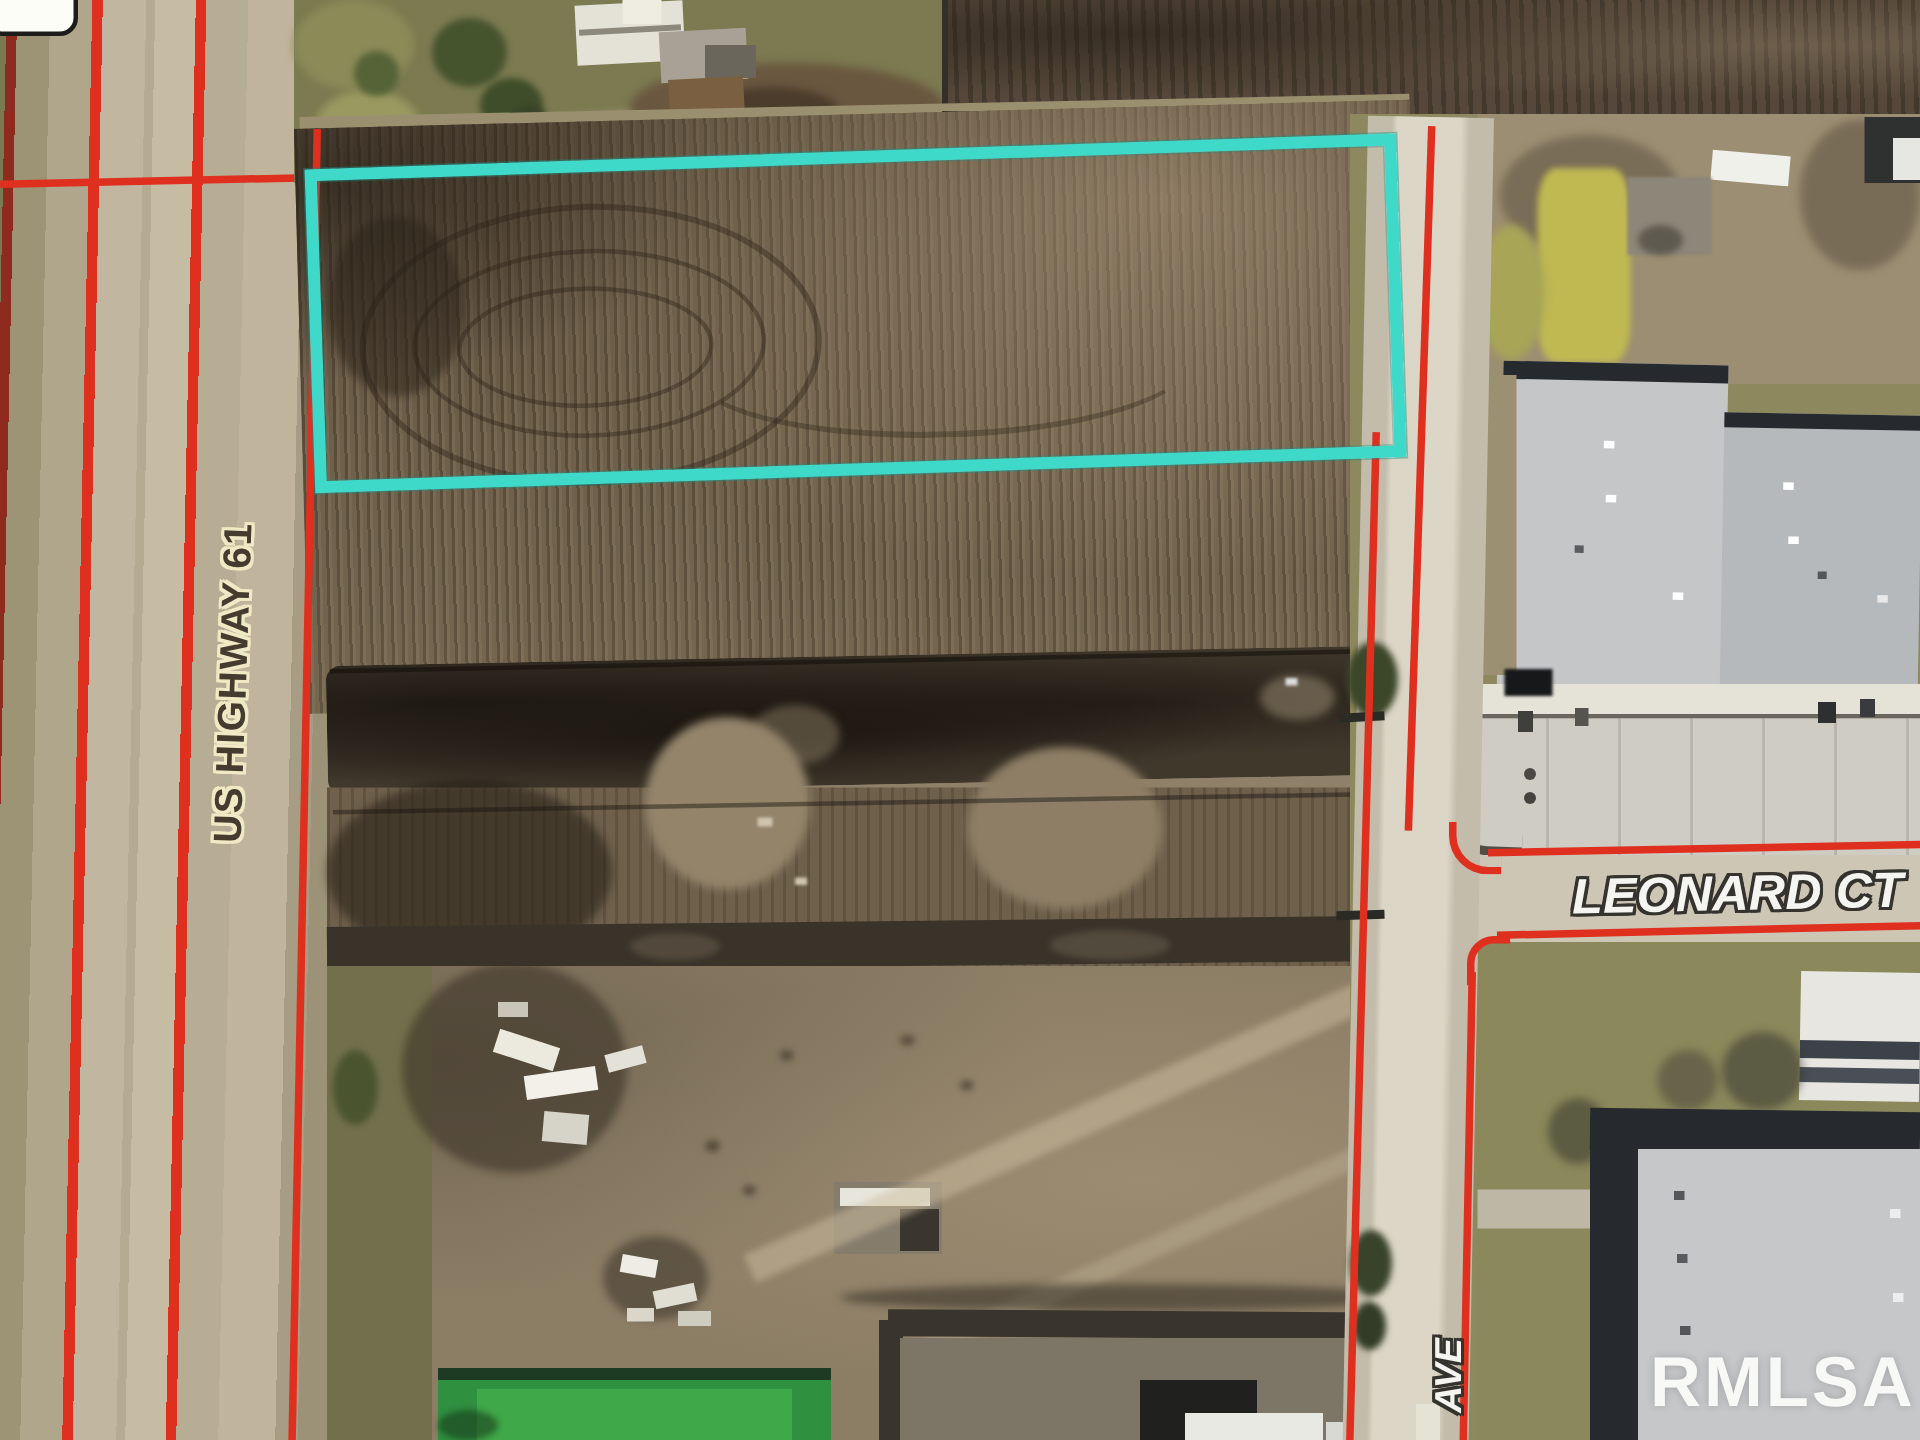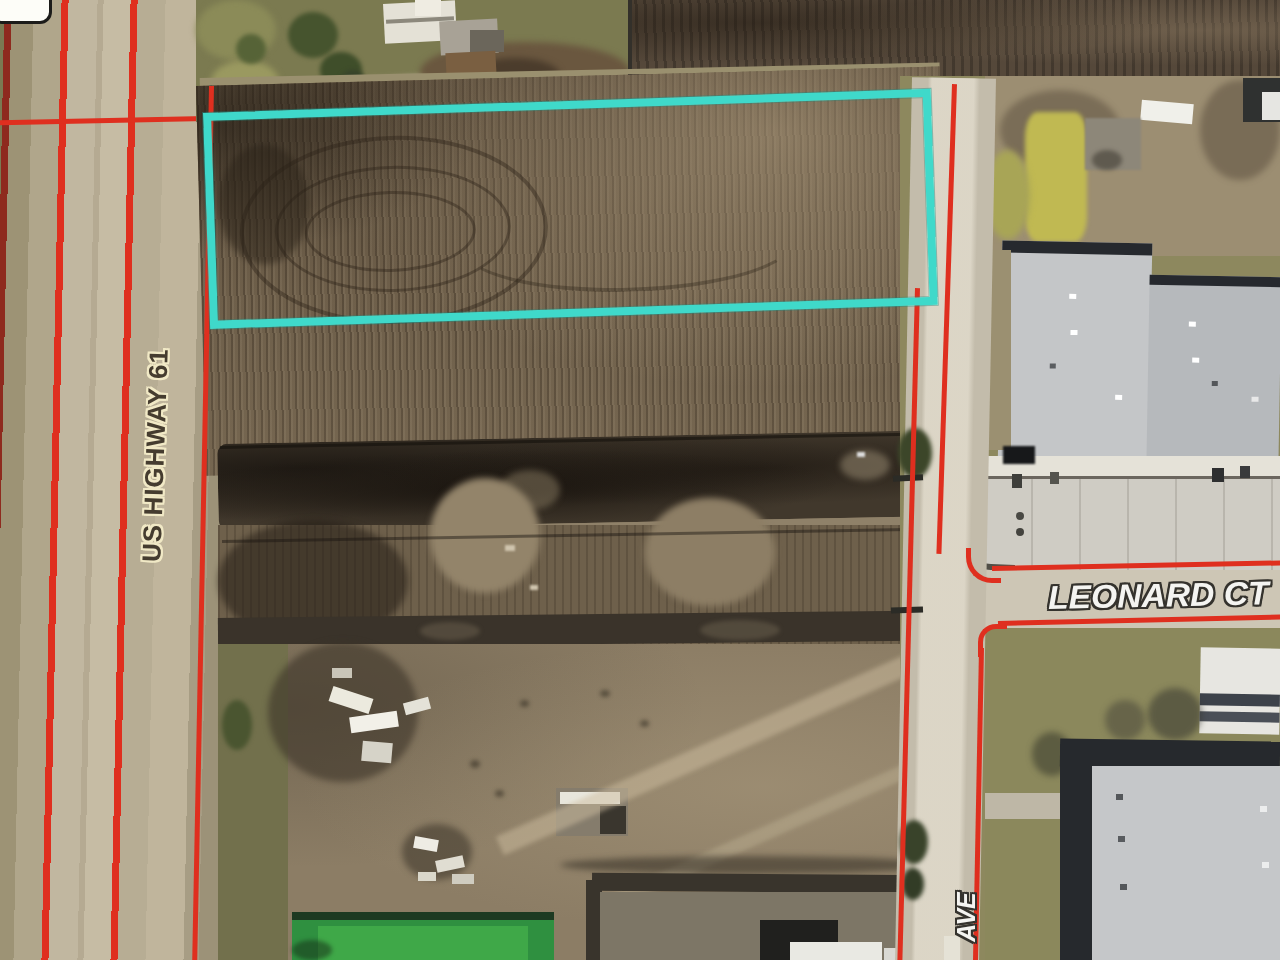--- a/index.html
+++ b/index.html
@@ -249,15 +249,16 @@
   <div class="abs" style="left:203px;top:113px;width:712px;height:200px;border:8px solid var(--cyan);
               transform:rotate(-1.9deg);transform-origin:top left;
               box-shadow:0 0 0 1px rgba(30,140,130,.45), inset 0 0 0 1px rgba(30,140,130,.35);"></div>
 
   <div class="abs label-hwy" style="left:5px;top:440px;width:300px;height:30px;line-height:30px;transform:rotate(-88deg);">US HIGHWAY 61</div>
 
   <div class="abs label-street" style="left:1048px;top:578px;width:235px;height:40px;font-size:33px;line-height:40px;transform:rotate(-1.2deg) scaleX(1.02);transform-origin:left center;">LEONARD CT</div>
 
   <div class="abs label-street" style="left:926px;top:902px;width:80px;height:30px;font-size:25px;line-height:30px;text-align:center;transform:rotate(-90deg);">AVE</div>
 
+  <div class="abs watermark" style="left:1100px;top:893px;">RMLSA</div>
 
   <div class="abs" style="left:-10px;top:-12px;width:56px;height:30px;background:#fdfdf8;border:3px solid #1c1c1a;border-radius:12px;"></div>
 </div>
 
 </body></html>

